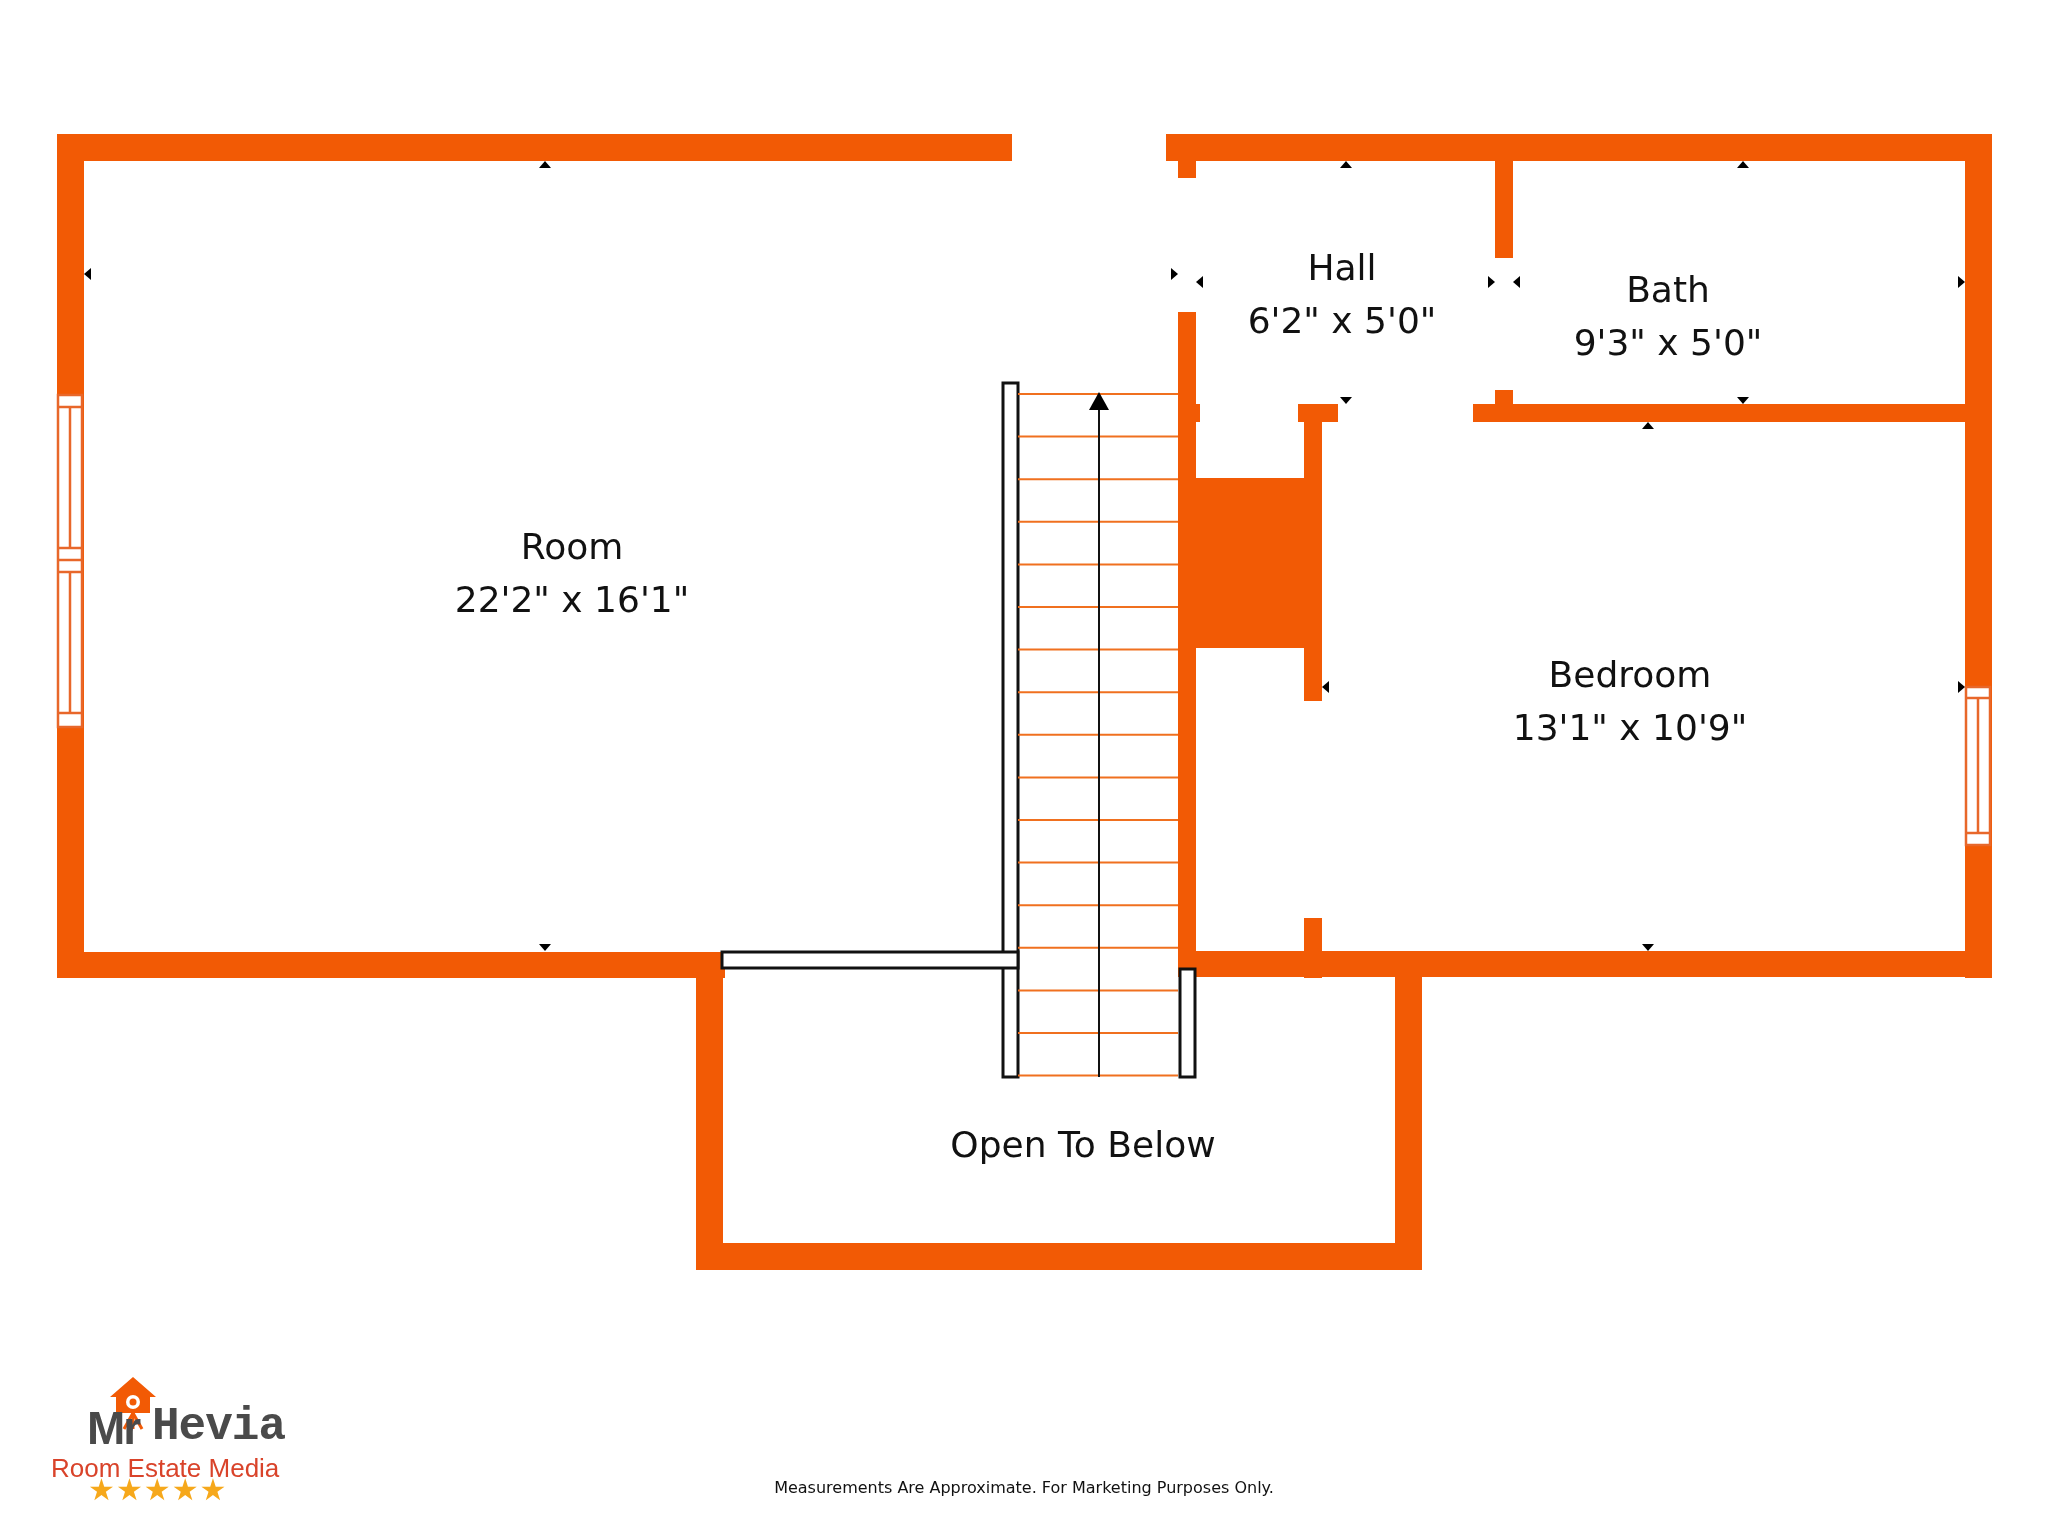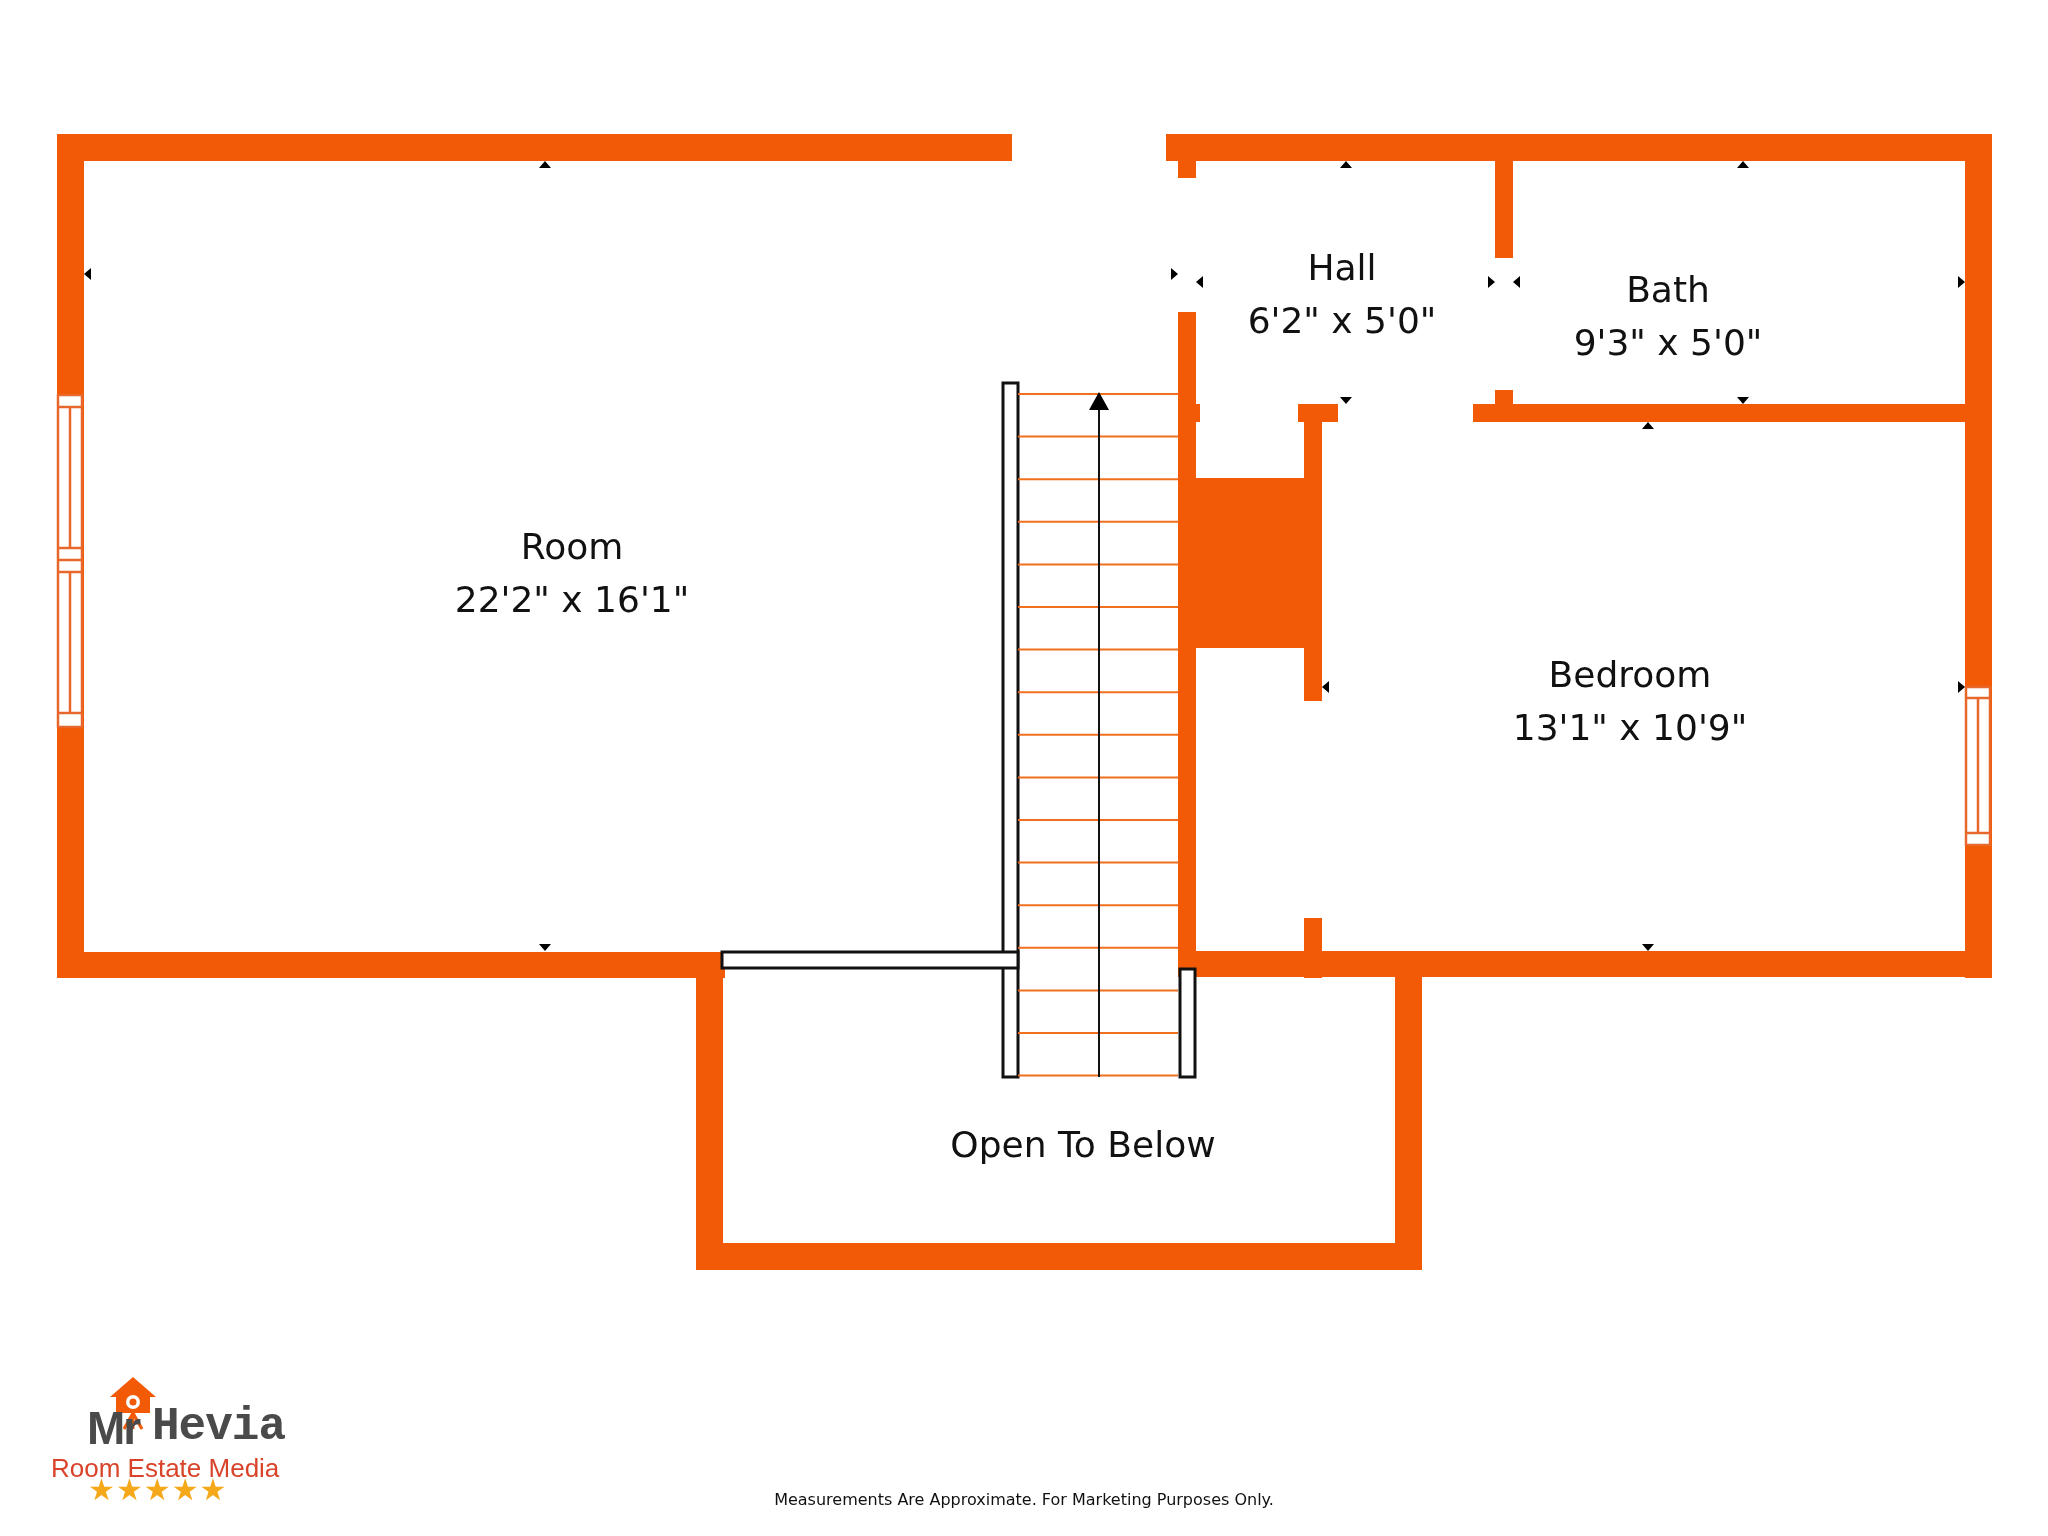--- a/index.html
+++ b/index.html
@@ -6,21 +6,21 @@
   body { width:2048px; height:1536px; position:relative; overflow:hidden; font-family:"DejaVu Sans", sans-serif; }
   #plan { position:absolute; left:0; top:0; width:2048px; height:1536px; }
   .wall { fill:#f25a05; }
   .lbl { font-family:"DejaVu Sans", sans-serif; fill:#111111; text-anchor:middle; }
   .lbl-name { font-size:36px; }
   .lbl-dim { font-size:36px; }
   .tread { stroke:#f0701f; stroke-width:2; }
   .rail { fill:#ffffff; stroke:#111111; stroke-width:3; }
   .win { fill:#ffffff; stroke:#e8672a; stroke-width:2.5; }
   .mk { fill:#000000; }
-  #footer { position:absolute; left:0; width:2048px; top:1478px; text-align:center; font-size:16px; color:#111; font-family:"DejaVu Sans", sans-serif;margin-top:12px; }
+  #footer { position:absolute; left:0; width:2048px; top:1478px; text-align:center; font-size:16px; color:#111; font-family:"DejaVu Sans", sans-serif; }
   #logo { position:absolute; left:48px; top:1375px; width:240px; height:130px; }
   .logo-mr { position:absolute; left:4px; top:26px; font-family:"Liberation Sans", sans-serif; font-weight:bold; font-size:46px; color:#4a4a4a; letter-spacing:-2px;margin-left:35px; }
   .logo-hevia { position:absolute; left:104px; top:26px; font-family:Liberation Mono, monospace; font-weight:bold; font-size:46px; color:#4a4a4a; letter-spacing:-1px; }
   .logo-sub { position:absolute; left:3px; top:78px; font-family:"Liberation Sans", sans-serif; font-size:26px; color:#d9432a; white-space:nowrap; }
   .logo-stars { position:absolute; left:40px; top:100px; font-size:30px; color:#f6a81b; letter-spacing:1px; line-height:30px; }
   .logo-icon { position:absolute; left:60px; top:0px; width:50px; height:56px; }
 </style>
 </head>
 <body>
 

